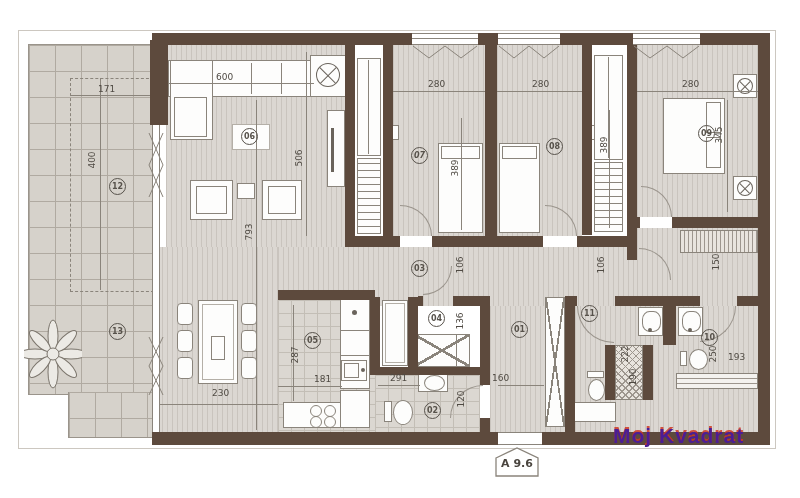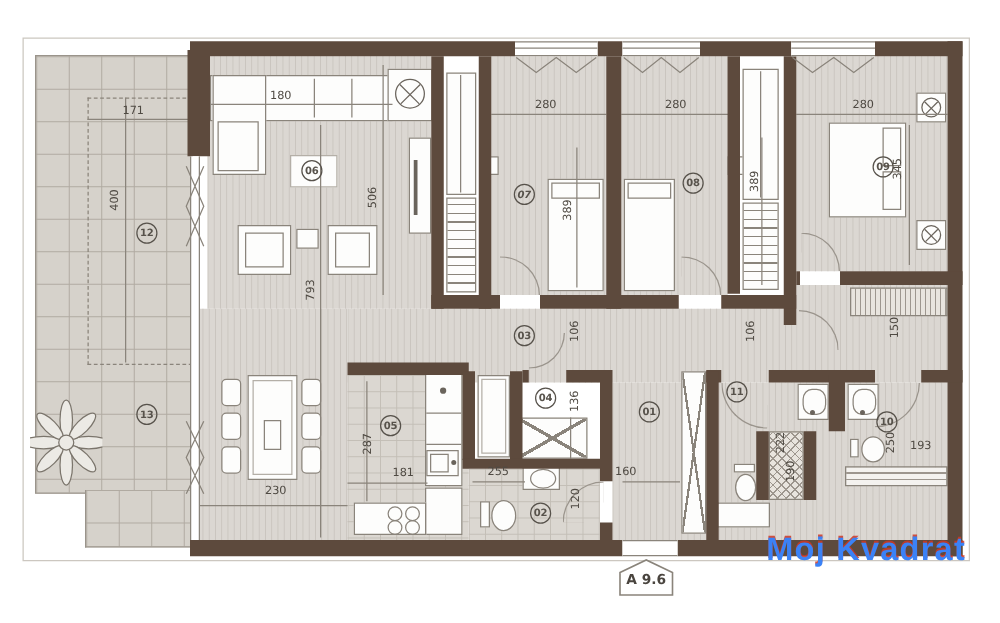--- a/index.html
+++ b/index.html
@@ -44,22 +44,22 @@
   .arc{position:absolute;box-sizing:border-box;background:transparent;}
   .arcTL{border-top:1px solid #9a948c;border-left:1px solid #9a948c;border-radius:100% 0 0 0;}
   .arcTR{border-top:1px solid #9a948c;border-right:1px solid #9a948c;border-radius:0 100% 0 0;}
   .arcBL{border-bottom:1px solid #9a948c;border-left:1px solid #9a948c;border-radius:0 0 0 100%;}
   .arcBR{border-bottom:1px solid #9a948c;border-right:1px solid #9a948c;border-radius:0 0 100% 0;}
   
   .win{position:absolute;background:#ffffff;border-top:1px solid #8a847b;border-bottom:1px solid #8a847b;box-sizing:border-box;}
   .vent{position:absolute;border:1px solid #6a645c;border-radius:50%;box-sizing:border-box;
         background:linear-gradient(#6a645c,#6a645c) center/100% 1px no-repeat,
                    linear-gradient(#6a645c,#6a645c) center/1px 100% no-repeat;transform:rotate(45deg);}
-  .wm{position:absolute;font-weight:bold;font-size:26px;letter-spacing:1px;
-      color:#3b82f6;text-shadow:0 -2px 0 rgba(204,56,38,0.85);font-family:"Liberation Sans",sans-serif;}
+  .wm{position:absolute;font-weight:bold;font-size:21px;letter-spacing:1px;
+      color:#4c1d95;text-shadow:0 -2px 0 rgba(204,56,38,0.85);font-family:"Liberation Sans",sans-serif;}
   .badgetxt{position:absolute;font-size:11px;font-weight:bold;color:#4a453f;text-align:center;}
 </style>
 </head>
 <body>
 
 <div id="plan">
 
   <div class="abs" style="left:18px;top:30px;width:756px;height:417px;border:1px solid #ccc7c0;"></div>
 
   <div class="t" style="left:28px;top:44px;width:124px;height:349px;"></div>
@@ -260,36 +260,36 @@
   <div class="arc arcTR" style="left:545px;top:205px;width:32px;height:31px;"></div>
   <div class="arc arcTR" style="left:641px;top:186px;width:31px;height:31px;"></div>
   <div class="arc arcBR" style="left:423px;top:266px;width:29px;height:29px;"></div>
   <div class="arc arcTL" style="left:450px;top:385px;width:33px;height:33px;"></div>
   <div class="arc arcBL" style="left:577px;top:306px;width:37px;height:37px;"></div>
   <div class="arc arcBR" style="left:700px;top:306px;width:36px;height:36px;"></div>
   <div class="arc arcTR" style="left:639px;top:248px;width:32px;height:32px;"></div>
 
   <div class="dm" style="left:98px;top:84px;">171</div>
   <div class="dm dmv" style="left:80px;top:155px;">400</div>
-  <div class="dm" style="left:216px;top:72px;">180</div>
+  <div class="dm" style="left:216px;top:72px;">600</div>
   <div class="dm" style="left:428px;top:79px;">280</div>
   <div class="dm" style="left:532px;top:79px;">280</div>
   <div class="dm" style="left:682px;top:79px;">280</div>
   <div class="dm dmv" style="left:287px;top:153px;">506</div>
   <div class="dm dmv" style="left:237px;top:227px;">793</div>
   <div class="dm dmv" style="left:443px;top:163px;">389</div>
   <div class="dm dmv" style="left:592px;top:140px;">389</div>
   <div class="dm dmv" style="left:707px;top:130px;">345</div>
   <div class="dm dmv" style="left:448px;top:260px;">106</div>
   <div class="dm dmv" style="left:589px;top:260px;">106</div>
   <div class="dm dmv" style="left:704px;top:257px;">150</div>
   <div class="dm dmv" style="left:448px;top:316px;">136</div>
   <div class="dm dmv" style="left:283px;top:350px;">287</div>
   <div class="dm" style="left:314px;top:374px;">181</div>
-  <div class="dm" style="left:390px;top:373px;">255</div>
+  <div class="dm" style="left:390px;top:373px;">291</div>
   <div class="dm dmv" style="left:449px;top:394px;">120</div>
   <div class="dm" style="left:492px;top:373px;">160</div>
   <div class="dm dmv" style="left:613px;top:349px;">222</div>
   <div class="dm dmv" style="left:621px;top:372px;">190</div>
   <div class="dm dmv" style="left:701px;top:349px;">250</div>
   <div class="dm" style="left:728px;top:352px;">193</div>
   <div class="dm" style="left:212px;top:388px;">230</div>
 
   <div class="cnum" style="left:511px;top:321px;">
       <span>01</span>

